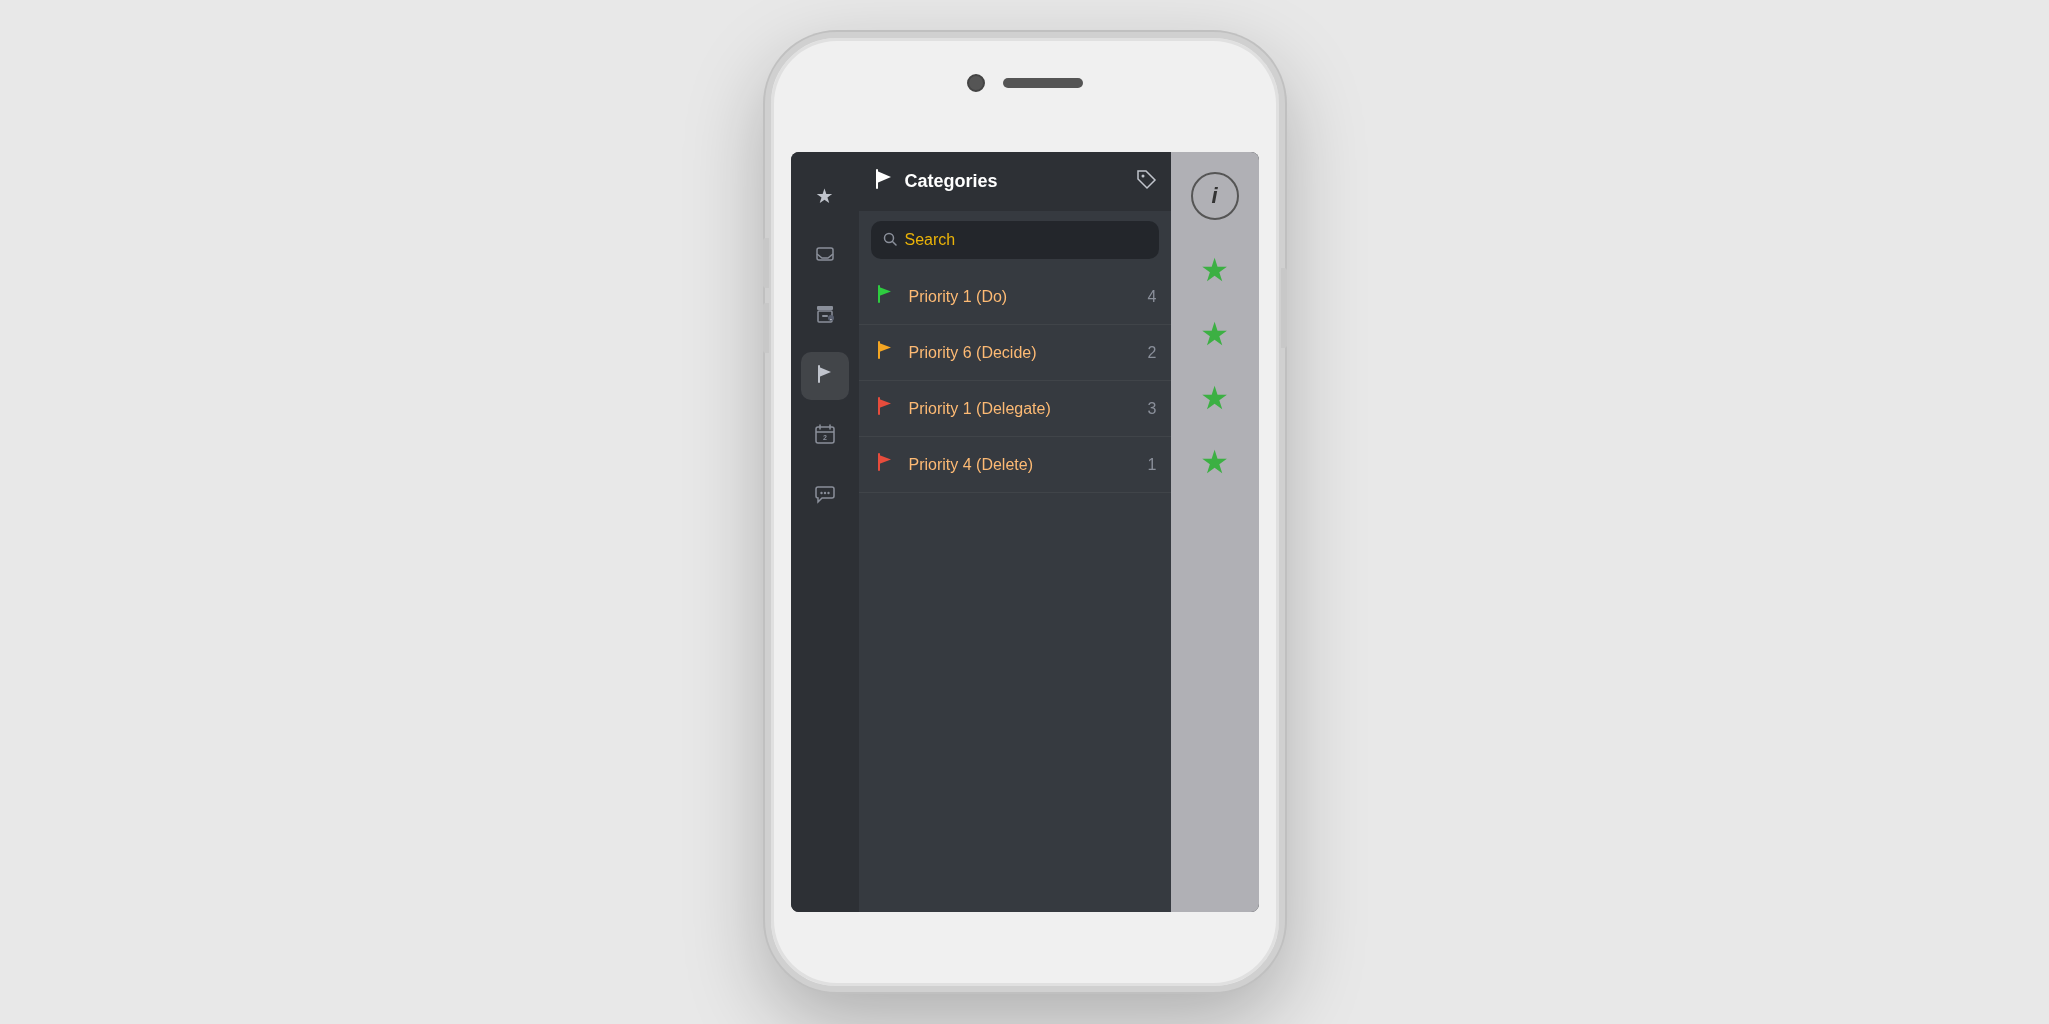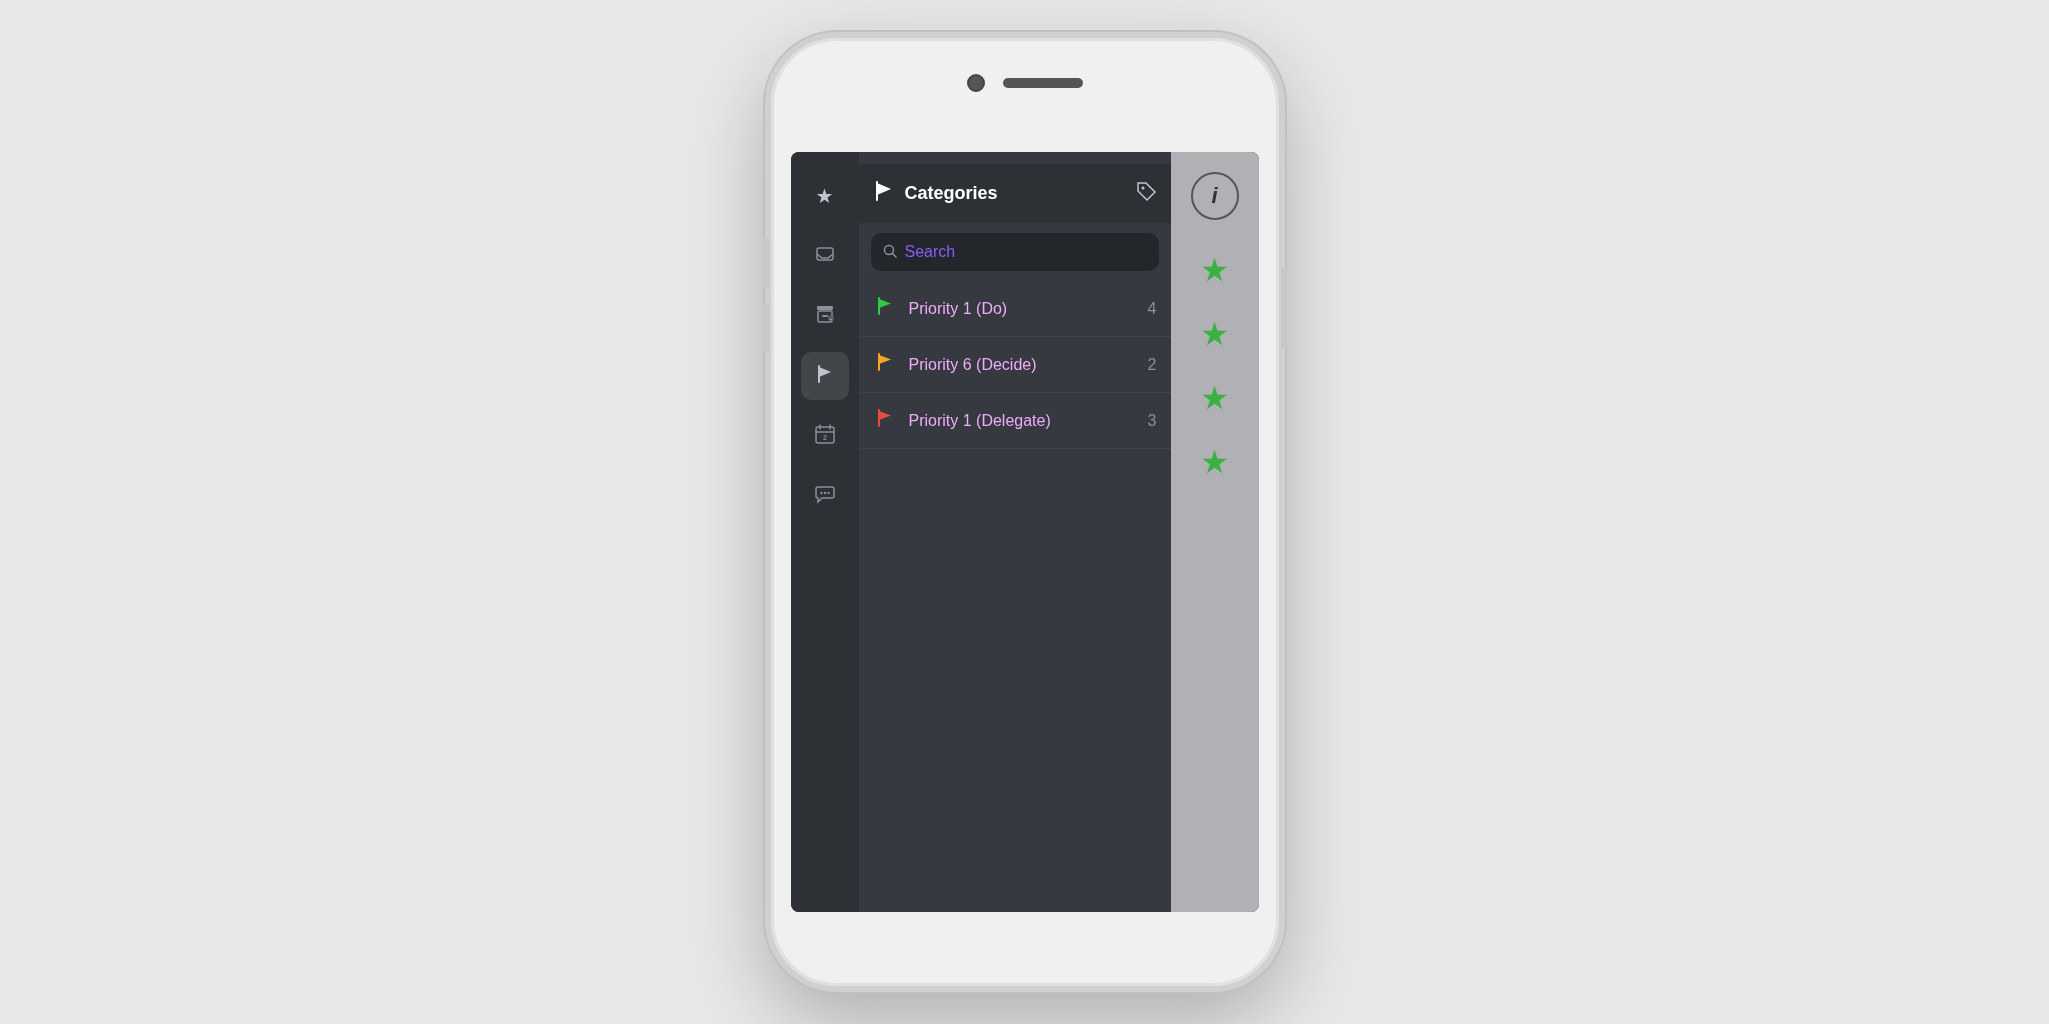--- a/index.html
+++ b/index.html
@@ -153,21 +153,20 @@
       min-width: 0;
     }
 
     
     .panel-header {
       display: flex;
       align-items: center;
       padding: 16px 14px;
       gap: 10px;
       background: #2d3035;
-      margin-top: 12px;
     }
 
     .header-flag-icon {
       font-size: 20px;
       color: #ffffff;
     }
 
     .header-title {
       font-size: 18px;
       font-weight: 700;
@@ -190,21 +189,21 @@
       padding: 10px 12px;
       gap: 8px;
     }
 
     .search-icon {
       color: #8a8f9a;
       font-size: 14px;
     }
 
     .search-input-display {
-      color: #8b5cf6;
+      color: #eab308;
       font-size: 16px;
       flex: 1;
     }
 
     
     .category-list {
       flex: 1;
       overflow: hidden;
     }
 
@@ -218,21 +217,21 @@
     }
 
     .flag-icon {
       font-size: 18px;
       width: 24px;
       text-align: center;
     }
 
     .category-name {
       flex: 1;
-      color: #f0abfc;
+      color: #fdba74;
       font-size: 16px;
     }
 
     .category-count {
       color: #8a8f9a;
       font-size: 16px;
       min-width: 20px;
       text-align: right;
     }
 
@@ -416,20 +415,30 @@
             <span class="flag-icon flag-red">
               <svg width="18" height="18" viewBox="0 0 18 18" fill="none">
                 <line x1="3" y1="1" x2="3" y2="17" stroke="#e74c3c" stroke-width="2" stroke-linecap="round"></line>
                 <polygon points="3,2 15,6.5 3,11" fill="#e74c3c"></polygon>
               </svg>
             </span>
             <span class="category-name">Priority 1 (Delegate)</span>
             <span class="category-count">3</span>
           </div>
 
+          <div class="category-item">
+            <span class="flag-icon flag-red">
+              <svg width="18" height="18" viewBox="0 0 18 18" fill="none">
+                <line x1="3" y1="1" x2="3" y2="17" stroke="#e74c3c" stroke-width="2" stroke-linecap="round"></line>
+                <polygon points="3,2 15,6.5 3,11" fill="#e74c3c"></polygon>
+              </svg>
+            </span>
+            <span class="category-name">Priority 4 (Delete)</span>
+            <span class="category-count">1</span>
+          </div>
 
         </div>
       </div>
 
       <div class="right-panel">
         <div class="info-icon-btn">
           <span class="info-text">i</span>
         </div>
 
         <div class="star-btn">

